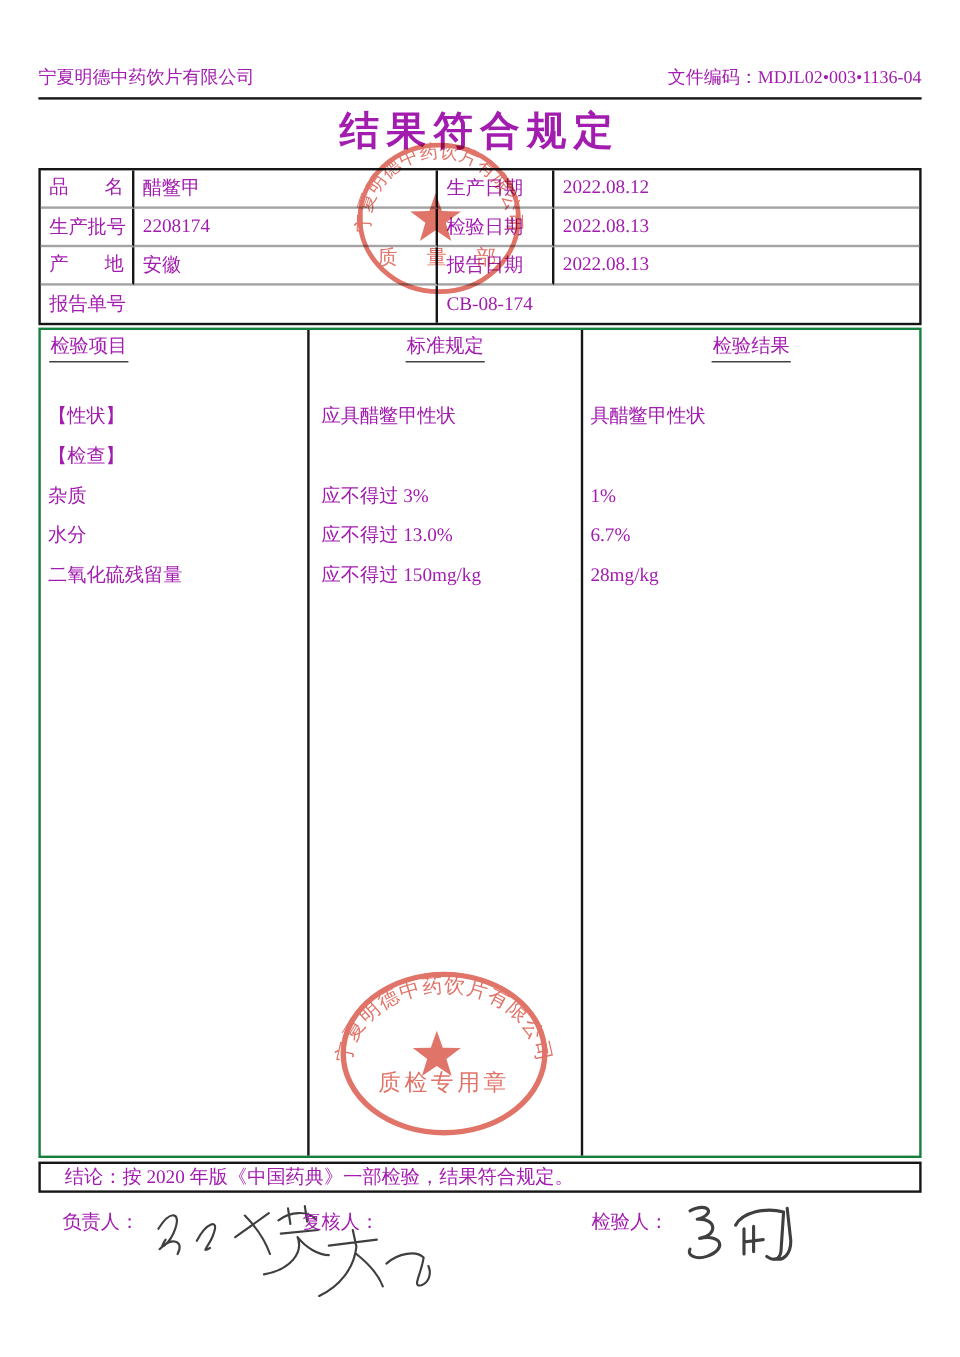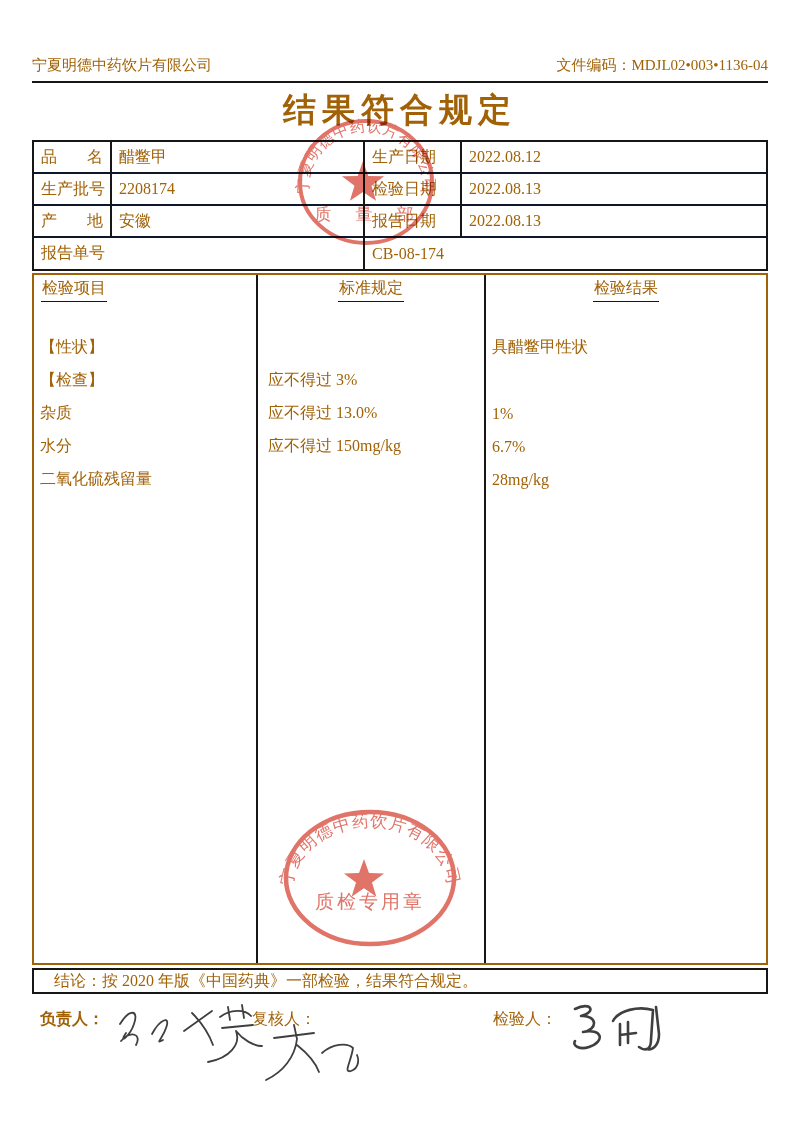--- a/index.html
+++ b/index.html
@@ -2,21 +2,21 @@
 <html><head>
 <meta charset="utf-8">
 <style>
   * { margin:0; padding:0; box-sizing:border-box; }
   html,body { background:#ffffff; }
   .page {
     position:relative;
     width:800px; height:1131px;
     background:#ffffff;
     font-family:"Liberation Serif","DejaVu Serif",serif;
-    color:#a16207;
+    color:#a21caf;
     overflow:hidden;
   }
   
   .hdr {
     display:flex; justify-content:space-between; align-items:flex-end;
     margin:56px 32px 0 32px;
     font-size:15px; line-height:19px;
   }
   .hdr-rule { margin:6px 32px 0 32px; border-top:2px solid #161616; }
   .title {
@@ -31,33 +31,33 @@
     border:2px solid #161616;
     display:grid;
     grid-template-columns:78px 253px 97px 1fr;
     grid-template-rows:32px 32px 32px 31px;
   }
   .c {
     display:flex; align-items:center;
     padding:0 7px;
     font-size:16px;
     border-right:2px solid #161616;
-    border-bottom:2px solid #0f172a;
+    border-bottom:2px solid #a3a3a3;
     overflow:hidden; white-space:nowrap;
   }
   .c.jl { display:block; line-height:30px; text-align:justify; text-align-last:justify; }
   .c.no-r { border-right:none; }
   .c.no-b { border-bottom:none; }
   .c.span-a { grid-column:1 / 3; }
   .c.span-b { grid-column:3 / 5; }
   
   .detail-table {
     margin:2px 32px 0 32px;
     height:692px;
-    border:2px solid #a16207;
+    border:2px solid #15803d;
     display:flex;
   }
   .dcol { height:100%; }
   .dcol-1 { width:224px; border-right:2px solid #161616; }
   .dcol-2 { width:228px; border-right:2px solid #161616; }
   .dcol-3 { flex:1;border-radius:30px; }
   .dhead {
     height:30px; display:flex; align-items:center; justify-content:center;
     font-size:16px;
   }
@@ -79,21 +79,21 @@
     display:flex; align-items:center;
     padding-left:20px;
     font-size:16px;
   }
   
   .sign-row { position:relative; margin:14px 32px 0 32px; height:100px; }
   .sig-group { position:absolute; top:0; display:flex; align-items:flex-start; }
   .sig-group .sig-label { font-size:16px; line-height:22px; white-space:nowrap; }
   .sig-group svg { margin:-8px 0 0 4px; }
   .sig-path { fill:none; stroke:#3f3f3f; stroke-width:1.8; stroke-linecap:round; stroke-linejoin:round; }
-  .sig-g1 { left:8px;font-weight:bold; }
+  .sig-g1 { left:20px; }
   .sig-g2 { left:220px;flex-direction:column; }
   .sig-g3 { left:461px; }
   
   .stamp { position:absolute; mix-blend-mode:multiply; opacity:0.78; }
   .stamp-top { left:294px; top:112px; }
   .stamp-bottom { left:275px; top:805px; }
   .stamp text { font-family:"Liberation Serif","DejaVu Serif",serif; }
 </style>
 </head>
 <body>
@@ -137,20 +137,21 @@
       <div class="drow">【检查】</div>
       <div class="drow">杂质</div>
       <div class="drow">水分</div>
       <div class="drow">二氧化硫残留量</div>
     </div>
     <div class="dcol dcol-2">
       <div class="dhead">
           <span>标准规定</span>
         </div>
       <div class="dspacer"></div>
+      <div class="drow">应具醋鳖甲性状</div>
       <div class="drow"></div>
       <div class="drow">应不得过 3%</div>
       <div class="drow">应不得过 13.0%</div>
       <div class="drow">应不得过 150mg/kg</div>
     </div>
     <div class="dcol dcol-3">
       <div class="dhead">
           <span>检验结果</span>
         </div>
       <div class="dspacer"></div>

